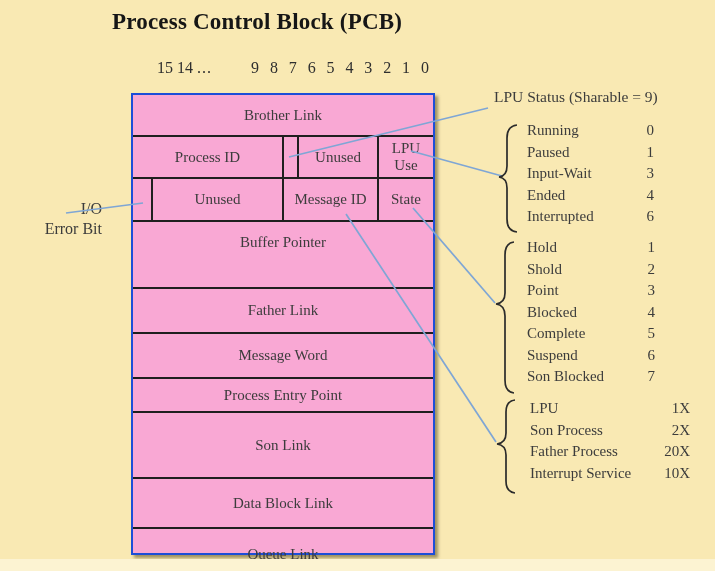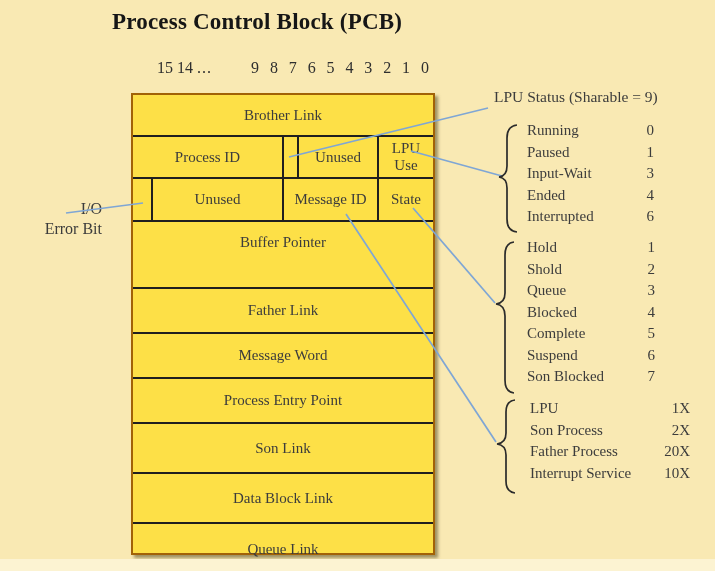--- a/index.html
+++ b/index.html
@@ -17,21 +17,21 @@
     position:absolute;left:112px;top:9px;
     font-size:23px;font-weight:bold;color:#161616;
     letter-spacing:0.2px;white-space:nowrap;
   }
   .bit-ruler{position:absolute;top:59px;left:0;width:715px;height:20px;font-size:16px;color:#2e2e2e;}
   .bit-prefix{position:absolute;left:133px;top:0;margin-left:24px;}
   .bit-dots{position:absolute;left:197px;top:0;letter-spacing:1px;}
   .bit-digits{position:absolute;left:251px;top:0;width:178px;display:flex;justify-content:space-between;}
   .pcb-table{
     position:absolute;left:131px;top:93px;width:304px;height:462px;
-    background:#fde047;border:2px solid #a16207;box-sizing:border-box;
+    background:#f9a8d4;border:2px solid #1d4ed8;box-sizing:border-box;
     box-shadow:3px 3px 3px rgba(70,60,20,0.5);
     display:flex;flex-direction:column;
   }
   .pcb-row{display:flex;box-sizing:border-box;flex:0 0 auto;}
   .pcb-row + .pcb-row{border-top:2px solid #1f1f1f;}
   .pcb-cell{
     box-sizing:border-box;display:flex;align-items:center;justify-content:center;
     text-align:center;font-size:15px;line-height:17px;color:#3c3c3c;
     padding:0 2px;overflow:hidden;
   }
@@ -91,24 +91,24 @@
     </div>
     <div class="pcb-row" style="height: 43px;">
       <div class="pcb-cell" style="width: 300px;">Buffer Pointer</div>
     </div>
     <div class="pcb-row" style="height: 45px; margin-top: 24px;">
       <div class="pcb-cell" style="width: 300px;">Father Link</div>
     </div>
     <div class="pcb-row" style="height: 45px;">
       <div class="pcb-cell" style="width: 300px;">Message Word</div>
     </div>
-    <div class="pcb-row" style="height: 45px;">
+    <div class="pcb-row" style="height: 34px;">
       <div class="pcb-cell" style="width: 300px;">Process Entry Point</div>
     </div>
-    <div class="pcb-row" style="height: 50px;">
+    <div class="pcb-row" style="height: 66px;">
       <div class="pcb-cell" style="width: 300px;">Son Link</div>
     </div>
     <div class="pcb-row" style="height: 50px;">
       <div class="pcb-cell" style="width: 300px;">Data Block Link</div>
     </div>
     <div class="pcb-row" style="height: 53px;">
       <div class="pcb-cell" style="width: 300px;">Queue Link</div>
     </div>
   </div>
 
@@ -144,21 +144,21 @@
 <div class="legend-group" id="legend-1">
     <div class="legend-item">
       <span class="legend-name">Hold</span>
       <span class="legend-value">1</span>
     </div>
     <div class="legend-item">
       <span class="legend-name">Shold</span>
       <span class="legend-value">2</span>
     </div>
     <div class="legend-item">
-      <span class="legend-name">Queue</span>
+      <span class="legend-name">Point</span>
       <span class="legend-value">3</span>
     </div>
     <div class="legend-item">
       <span class="legend-name">Blocked</span>
       <span class="legend-value">4</span>
     </div>
     <div class="legend-item">
       <span class="legend-name">Complete</span>
       <span class="legend-value">5</span>
     </div>

